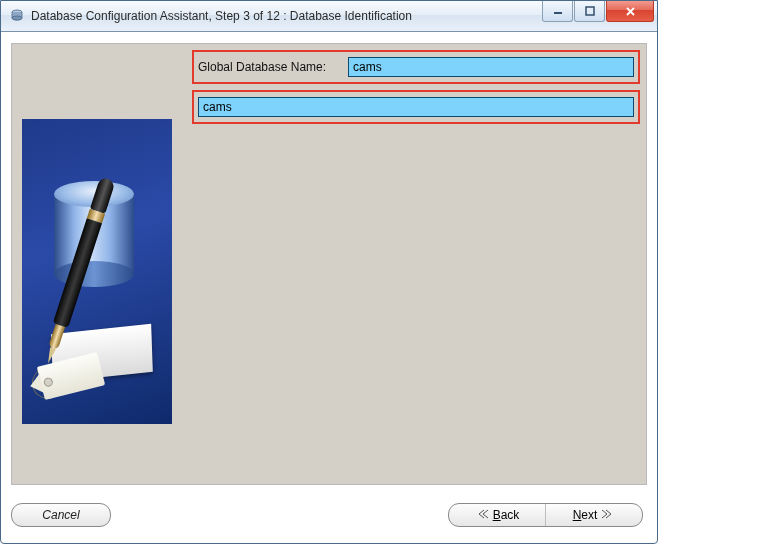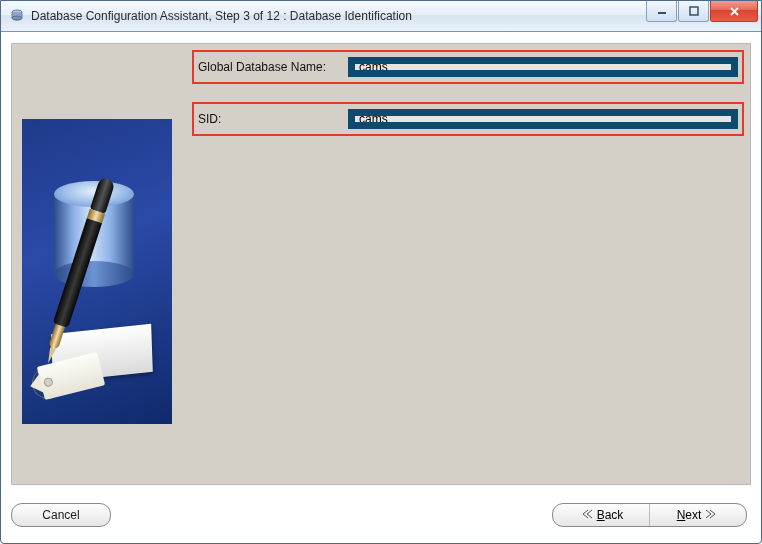--- a/index.html
+++ b/index.html
@@ -1,16 +1,16 @@
 <!DOCTYPE html>
 <html><head>
 <meta charset="utf-8">
 <style>
   html,body{margin:0;padding:0;font-family:"Segoe UI",Tahoma,Arial,sans-serif;background:#fff;}
-  .window{width:762px;height:544px;border:1px solid #4a6a8a;box-sizing:border-box;position:relative;background:#fff;border-radius:0 0 4px 4px;}
+  .window{width:658px;height:544px;border:1px solid #4a6a8a;box-sizing:border-box;position:relative;background:#fff;border-radius:0 0 4px 4px;}
   .titlebar{height:30px;background:linear-gradient(to bottom,#f7fbff 0%,#e6eef7 45%,#d6e3f0 46%,#e9f1fa 100%);border-bottom:1px solid #7a93ad;display:flex;align-items:center;position:relative;}
   .titlebar .app-icon{width:16px;height:16px;margin:0 6px 0 8px;display:inline-block;}
   .titlebar .title{font-size:12px;color:#2b2b2b;white-space:nowrap;}
   .win-controls{position:absolute;right:2px;top:0;display:flex;height:20px;}
   .win-btn{width:29px;height:20px;margin-left:0;display:flex;align-items:center;justify-content:center;border:1px solid #8aa0b6;border-top:none;border-radius:0 0 3px 3px;background:linear-gradient(to bottom,#f2f7fd,#cfe0f1);margin-right:1px;}
   .win-btn svg{display:block;}
   .win-btn.close{width:46px;background:linear-gradient(to bottom,#f39a8e 0%,#e46a59 45%,#d84531 46%,#e85c46 100%);border-color:#b93a26;}
   .win-btn.close svg path{stroke:#fff;}
   .content{position:absolute;left:10px;right:10px;top:42px;bottom:58px;border:1px solid #b9b9b9;background:#d4d0c8;box-sizing:border-box;}
   .side-art{position:absolute;left:10px;top:75px;width:150px;height:305px;background:linear-gradient(160deg,#1e3a8a 0%,#2b4aa8 40%,#0f2a6b 100%);}
@@ -28,29 +28,29 @@
   .pen .nib{position:absolute;top:178px;left:5px;width:0;height:0;border-left:3px solid transparent;border-right:3px solid transparent;border-top:16px solid #d9c58e;}
   
   .env{position:absolute;left:30px;top:210px;width:100px;height:48px;background:linear-gradient(to bottom,#fff,#dadada);transform:skewY(-4deg) rotate(-2deg);box-shadow:0 2px 4px rgba(0,0,0,.4);}
   .tag{position:absolute;left:18px;top:240px;width:62px;height:34px;background:linear-gradient(to bottom,#fdfdf8,#e6e4d6);transform:rotate(-14deg);border-radius:2px;}
   .tag::before{content:"";position:absolute;left:-11px;top:7px;width:0;height:0;border-top:10px solid transparent;border-bottom:10px solid transparent;border-right:12px solid #eceadb;}
   .tag::after{content:"";position:absolute;left:3px;top:13px;width:7px;height:7px;border:1px solid #9a9a88;border-radius:50%;background:#d4d0c8;}
   .string{position:absolute;left:10px;top:248px;width:30px;height:30px;border:1.5px solid #6a6a5a;border-right-color:transparent;border-top-color:transparent;border-radius:50%;transform:rotate(30deg);}
   
   .main{position:absolute;left:182px;right:8px;top:8px;bottom:8px;font-size:12px;color:#111;}
   .para{margin:8px 0 12px 0;line-height:1.35;}
-  .row{display:flex;align-items:center;margin:0 0 12px 0;padding:5px 4px;}
+  .row{display:flex;align-items:center;margin:0 0 0 0;padding:5px 4px;}
   .row.hl{outline:2px solid #e23b2e;outline-offset:0;}
   .row .lbl{width:150px;}
-  .row input{flex:1;height:20px;border:7px solid #0c4a6e;background:#e5e5e5;font-family:inherit;font-size:12px;padding:0 4px;box-sizing:border-box;}
+  .row input{flex:1;height:20px;border:1px solid #0c4a6e;background:#7dd3fc;font-family:inherit;font-size:12px;padding:0 4px;box-sizing:border-box;}
   .gap{height:10px;}
   
   .footer{position:absolute;left:10px;right:10px;bottom:10px;height:36px;display:flex;align-items:center;}
   .footer .spacer{flex:1;}
-  .pill{display:inline-flex;align-items:center;justify-content:center;height:22px;min-width:70px;padding:0 14px;border:1px solid #8a8a8a;border-radius:11px;background:linear-gradient(to bottom,#fdfdfd,#e6e6e6);font-size:12px;color:#222;margin-right:8px;cursor:default;}
+  .pill{display:inline-flex;align-items:center;justify-content:center;height:22px;min-width:70px;padding:0 14px;border:1px solid #8a8a8a;border-radius:11px;background:linear-gradient(to bottom,#fdfdfd,#e6e6e6);font-size:12px;color:#222;margin-right:8px;cursor:default;font-style:italic;}
   .nav-group{display:flex;align-items:center;border:1px solid #8a8a8a;border-radius:11px;height:22px;background:linear-gradient(to bottom,#fdfdfd,#e6e6e6);overflow:hidden;margin-right:4px;}
   .nav-btn{display:inline-flex;align-items:center;justify-content:center;height:22px;min-width:72px;padding:0 12px;font-size:12px;border:none;background:transparent;border-left:1px solid #bdbdbd;}
   .nav-btn:first-child{border-left:none;}
   .mn{text-decoration:underline;}
   .chev{display:inline-block;margin:0 4px;}
 </style>
 </head>
 <body>
 
 <div class="window">
@@ -106,21 +106,20 @@
     <div class="main">
 
       <div class="row hl">
         <div class="lbl">Global Database Name:</div>
         <input type="text" value="cams" style="">
       </div>
 
       <div class="gap"></div>
 
       <div class="row hl">
-        <div class="lbl">SID:</div>
         <input type="text" value="cams" style="">
       </div>
     </div>
 
   </div>
 
   <div class="footer">
     <span class="pill">Cancel</span>
     <span class="spacer"></span>
     <span class="nav-group">

